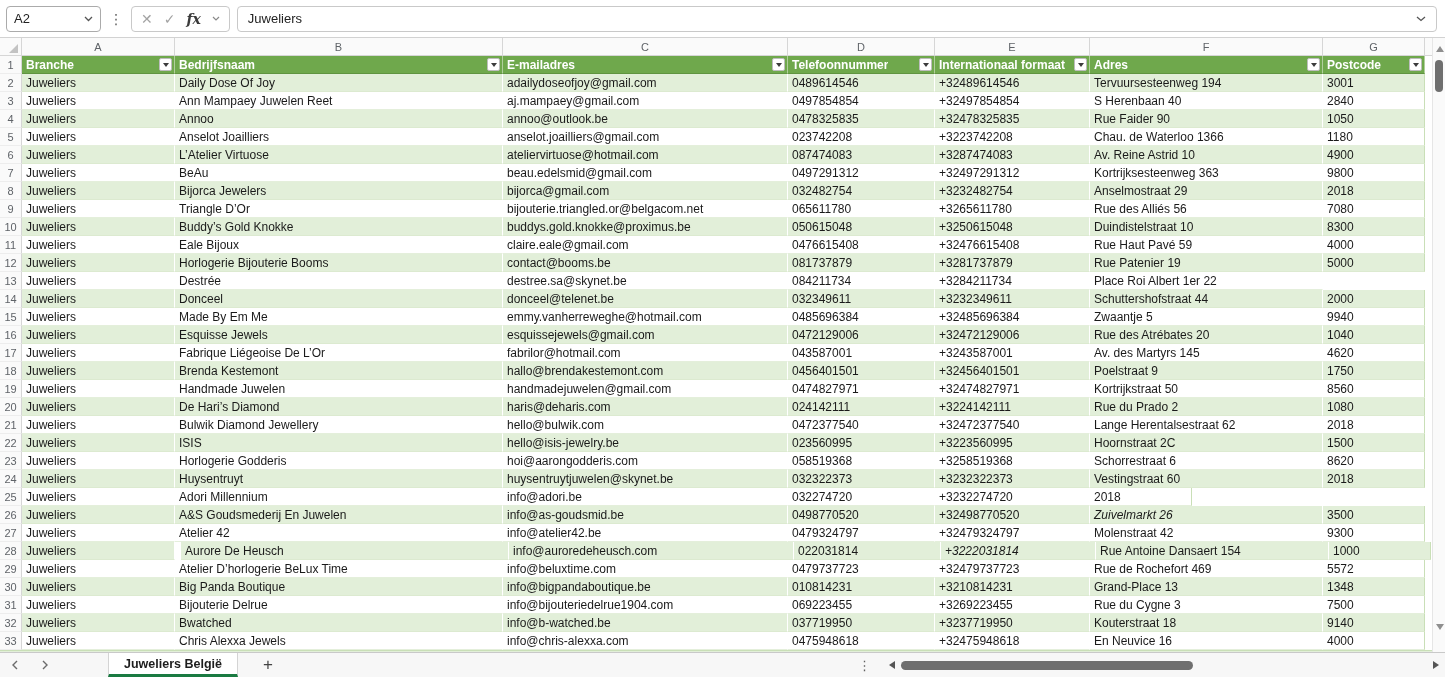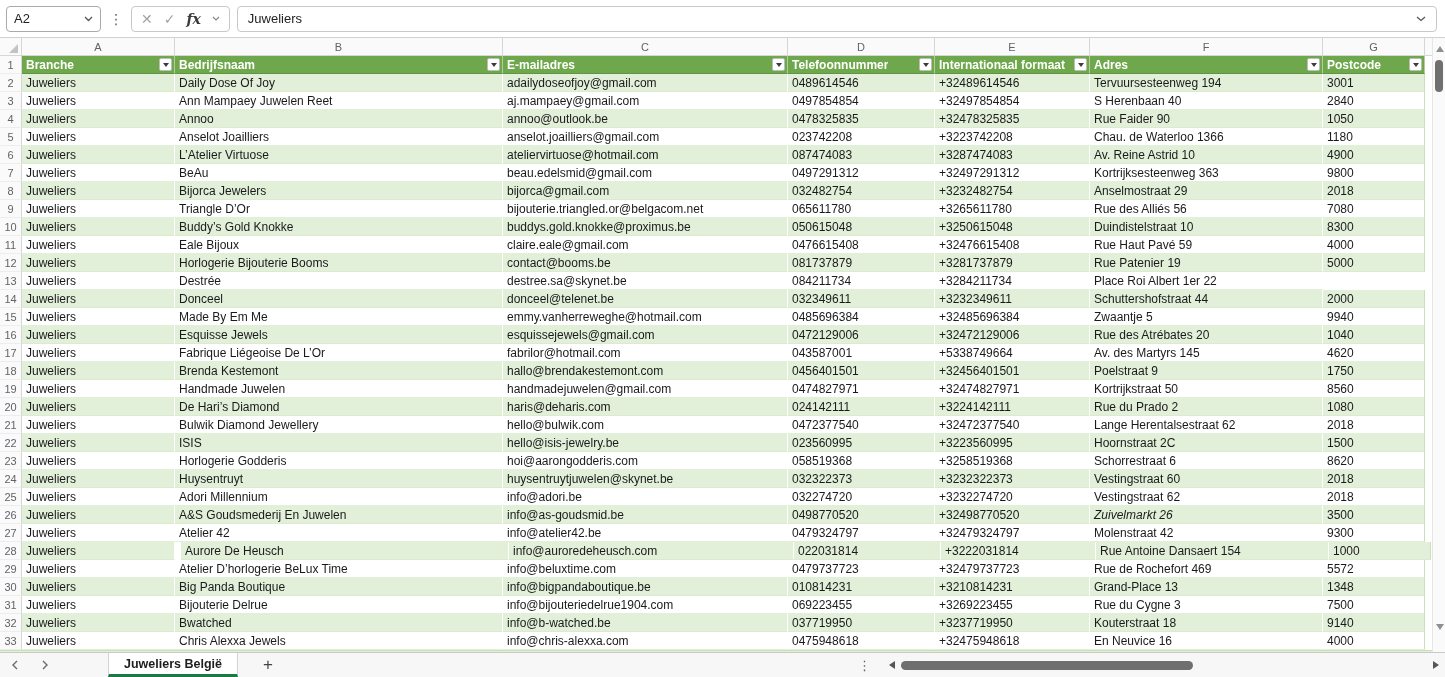--- a/index.html
+++ b/index.html
@@ -344,21 +344,21 @@
         <div class="cell" style="width: 155px;">+32472129006</div>
         <div class="cell" style="width: 233px;">Rue des Atrébates 20</div>
         <div class="cell last" style="width: 102px;">1040</div>
       </div>
       <div class="row row-white">
         <div class="rownum">17</div>
         <div class="cell" style="width: 153px;">Juweliers</div>
         <div class="cell" style="width: 328px;">Fabrique Liégeoise De L’Or</div>
         <div class="cell" style="width: 285px;">fabrilor@hotmail.com</div>
         <div class="cell" style="width: 147px;">043587001</div>
-        <div class="cell" style="width: 155px;">+5338749664</div>
+        <div class="cell" style="width: 155px;">+3243587001</div>
         <div class="cell" style="width: 233px;">Av. des Martyrs 145</div>
         <div class="cell last" style="width: 102px;">4620</div>
       </div>
       <div class="row row-green">
         <div class="rownum">18</div>
         <div class="cell" style="width: 153px;">Juweliers</div>
         <div class="cell" style="width: 328px;">Brenda Kestemont</div>
         <div class="cell" style="width: 285px;">hallo@brendakestemont.com</div>
         <div class="cell" style="width: 147px;">0456401501</div>
         <div class="cell" style="width: 155px;">+32456401501</div>
@@ -425,21 +425,20 @@
         <div class="cell" style="width: 233px;">Vestingstraat 60</div>
         <div class="cell last" style="width: 102px;">2018</div>
       </div>
       <div class="row row-white">
         <div class="rownum">25</div>
         <div class="cell" style="width: 153px;">Juweliers</div>
         <div class="cell" style="width: 328px;">Adori Millennium</div>
         <div class="cell" style="width: 285px;">info@adori.be</div>
         <div class="cell" style="width: 147px;">032274720</div>
         <div class="cell" style="width: 155px;">+3232274720</div>
-        <div class="cell" style="width: 233px;">Vestingstraat 62</div>
         <div class="cell last" style="width: 102px;">2018</div>
       </div>
       <div class="row row-green">
         <div class="rownum">26</div>
         <div class="cell" style="width: 153px;">Juweliers</div>
         <div class="cell" style="width: 328px;">A&amp;S Goudsmederij En Juwelen</div>
         <div class="cell" style="width: 285px;">info@as-goudsmid.be</div>
         <div class="cell" style="width: 147px;">0498770520</div>
         <div class="cell" style="width: 155px;">+32498770520</div>
         <div class="cell" style="width: 233px; font-style: italic;">Zuivelmarkt 26</div>
@@ -454,21 +453,21 @@
         <div class="cell" style="width: 155px;">+32479324797</div>
         <div class="cell" style="width: 233px;">Molenstraat 42</div>
         <div class="cell last" style="width: 102px;">9300</div>
       </div>
       <div class="row row-green">
         <div class="rownum">28</div>
         <div class="cell" style="width: 153px;">Juweliers</div>
         <div class="cell" style="width: 328px; margin-left: 6px;">Aurore De Heusch</div>
         <div class="cell" style="width: 285px;">info@auroredeheusch.com</div>
         <div class="cell" style="width: 147px;">022031814</div>
-        <div class="cell" style="width: 155px;">+3222031814</div>
+        <div class="cell" style="width: 155px; font-style: italic;">+3222031814</div>
         <div class="cell" style="width: 233px;">Rue Antoine Dansaert 154</div>
         <div class="cell last" style="width: 102px;">1000</div>
       </div>
       <div class="row row-white">
         <div class="rownum">29</div>
         <div class="cell" style="width: 153px;">Juweliers</div>
         <div class="cell" style="width: 328px;">Atelier D’horlogerie BeLux Time</div>
         <div class="cell" style="width: 285px;">info@beluxtime.com</div>
         <div class="cell" style="width: 147px;">0479737723</div>
         <div class="cell" style="width: 155px;">+32479737723</div>

